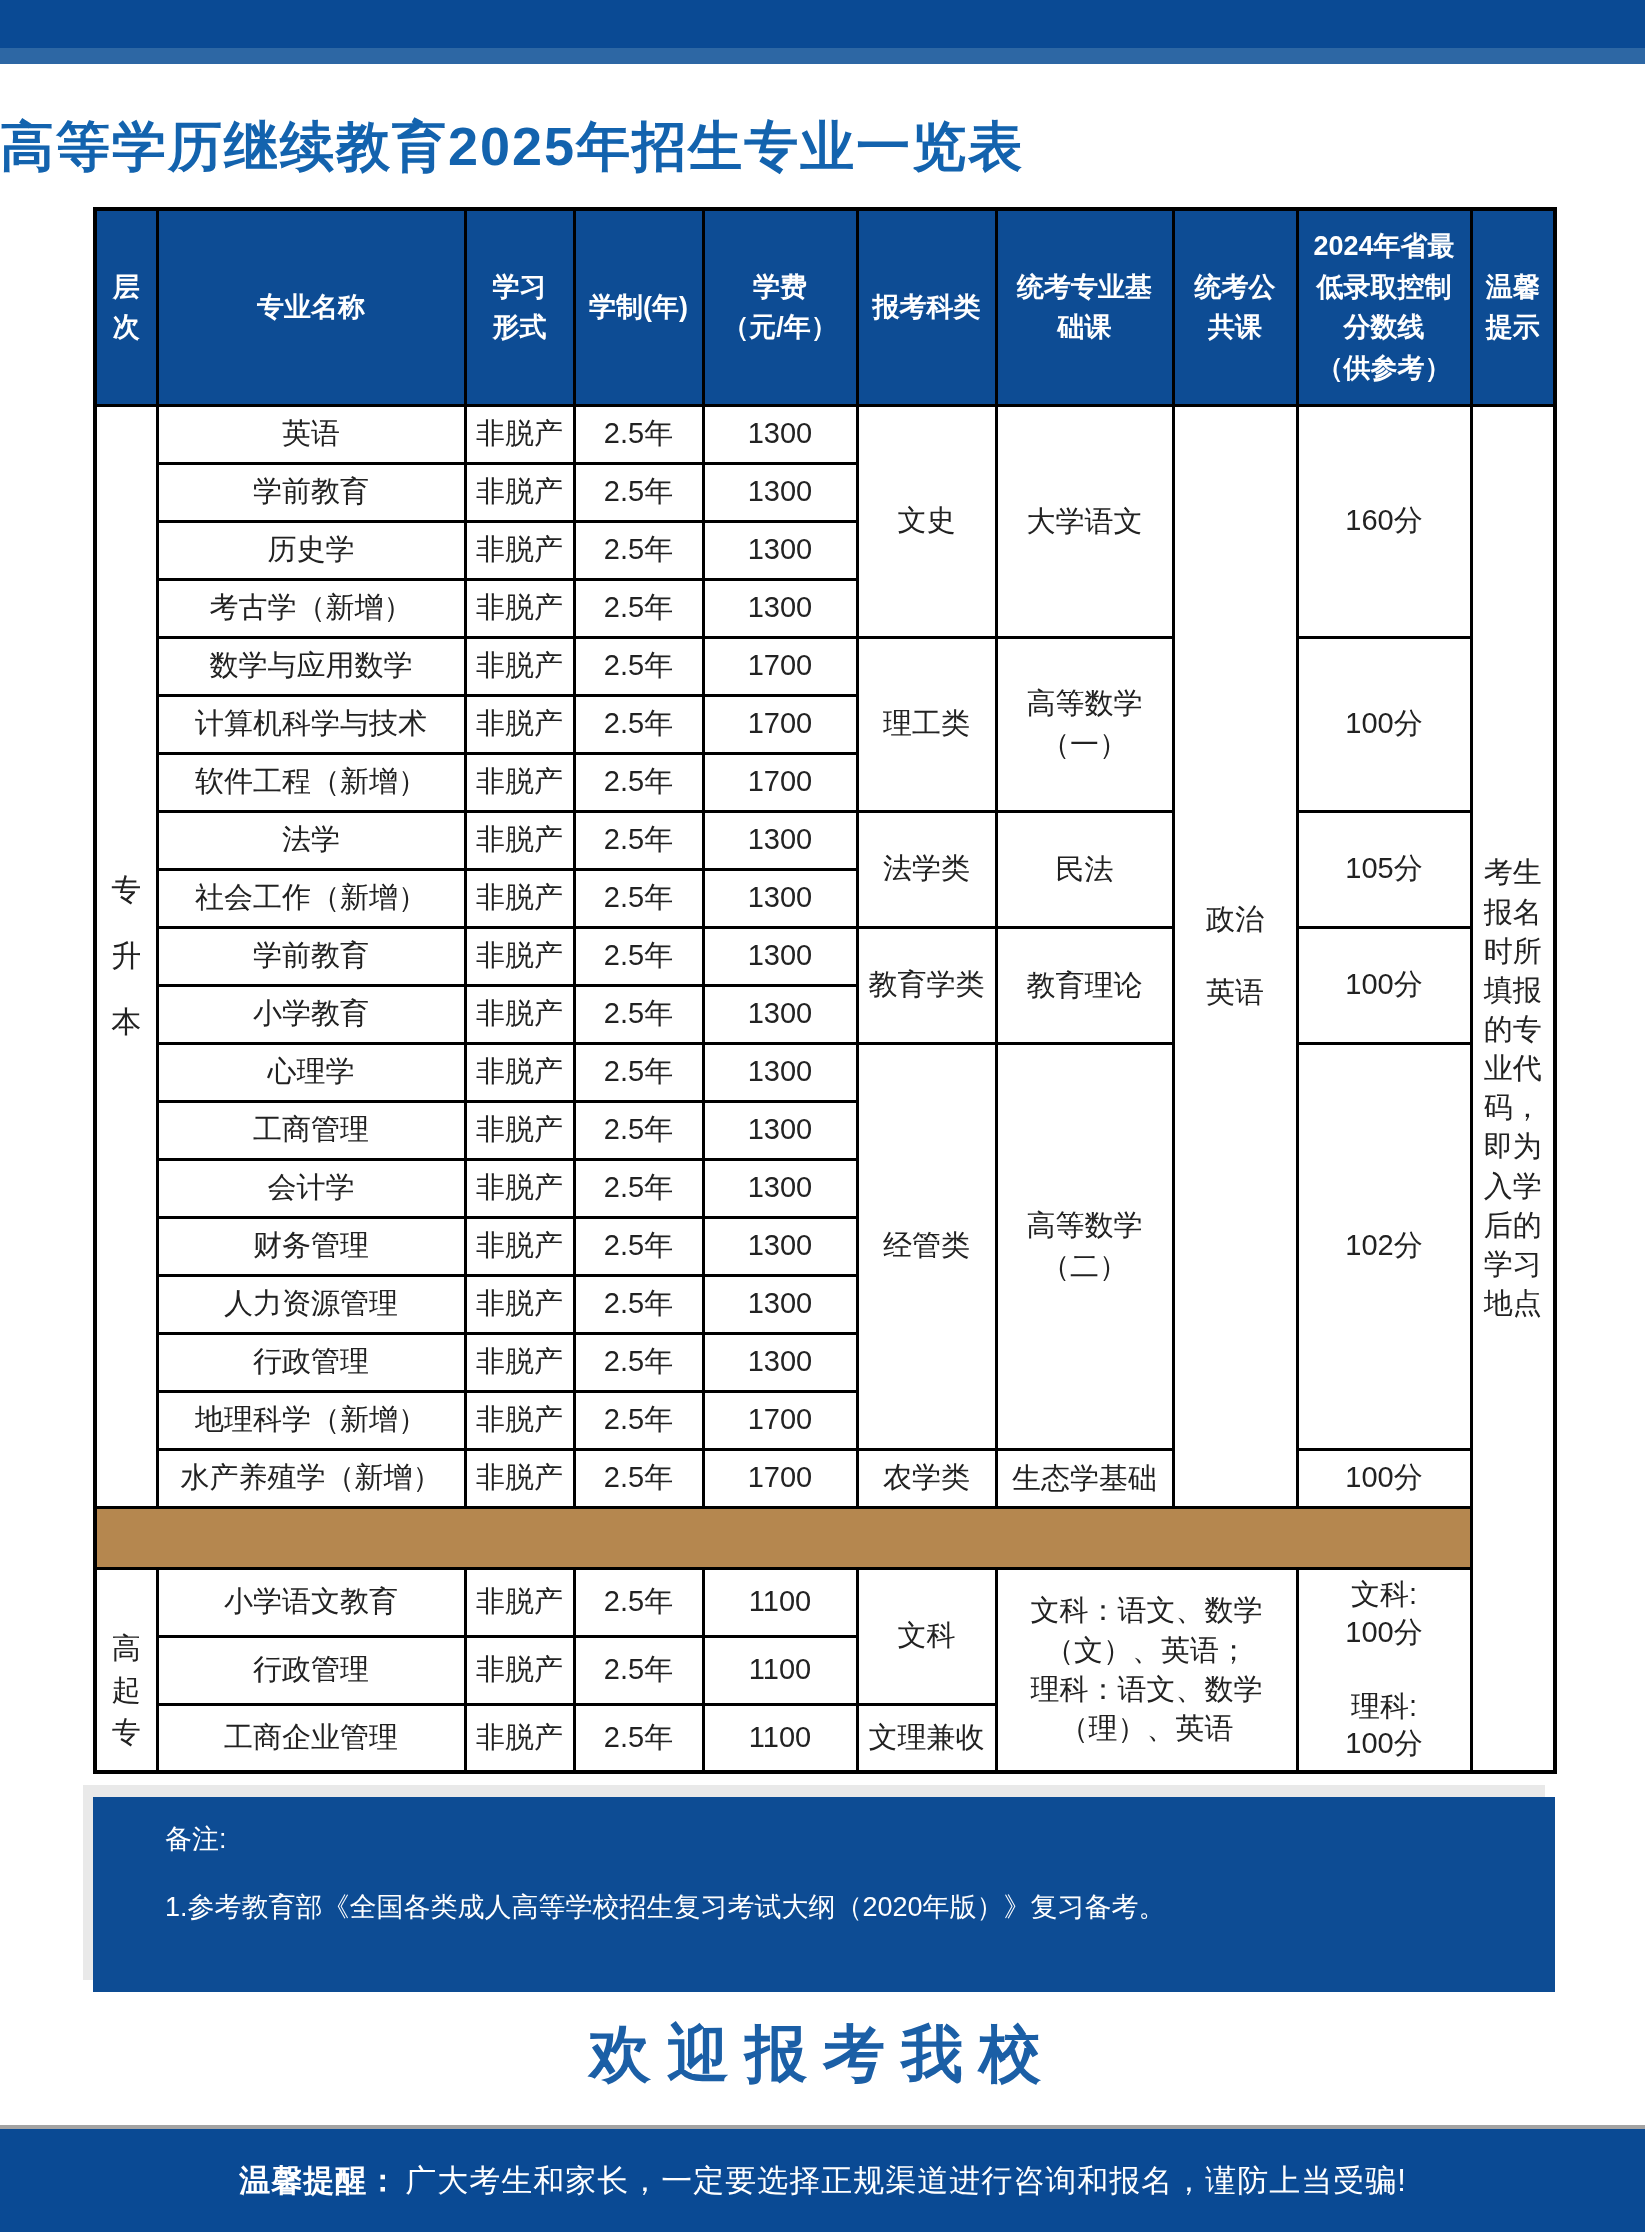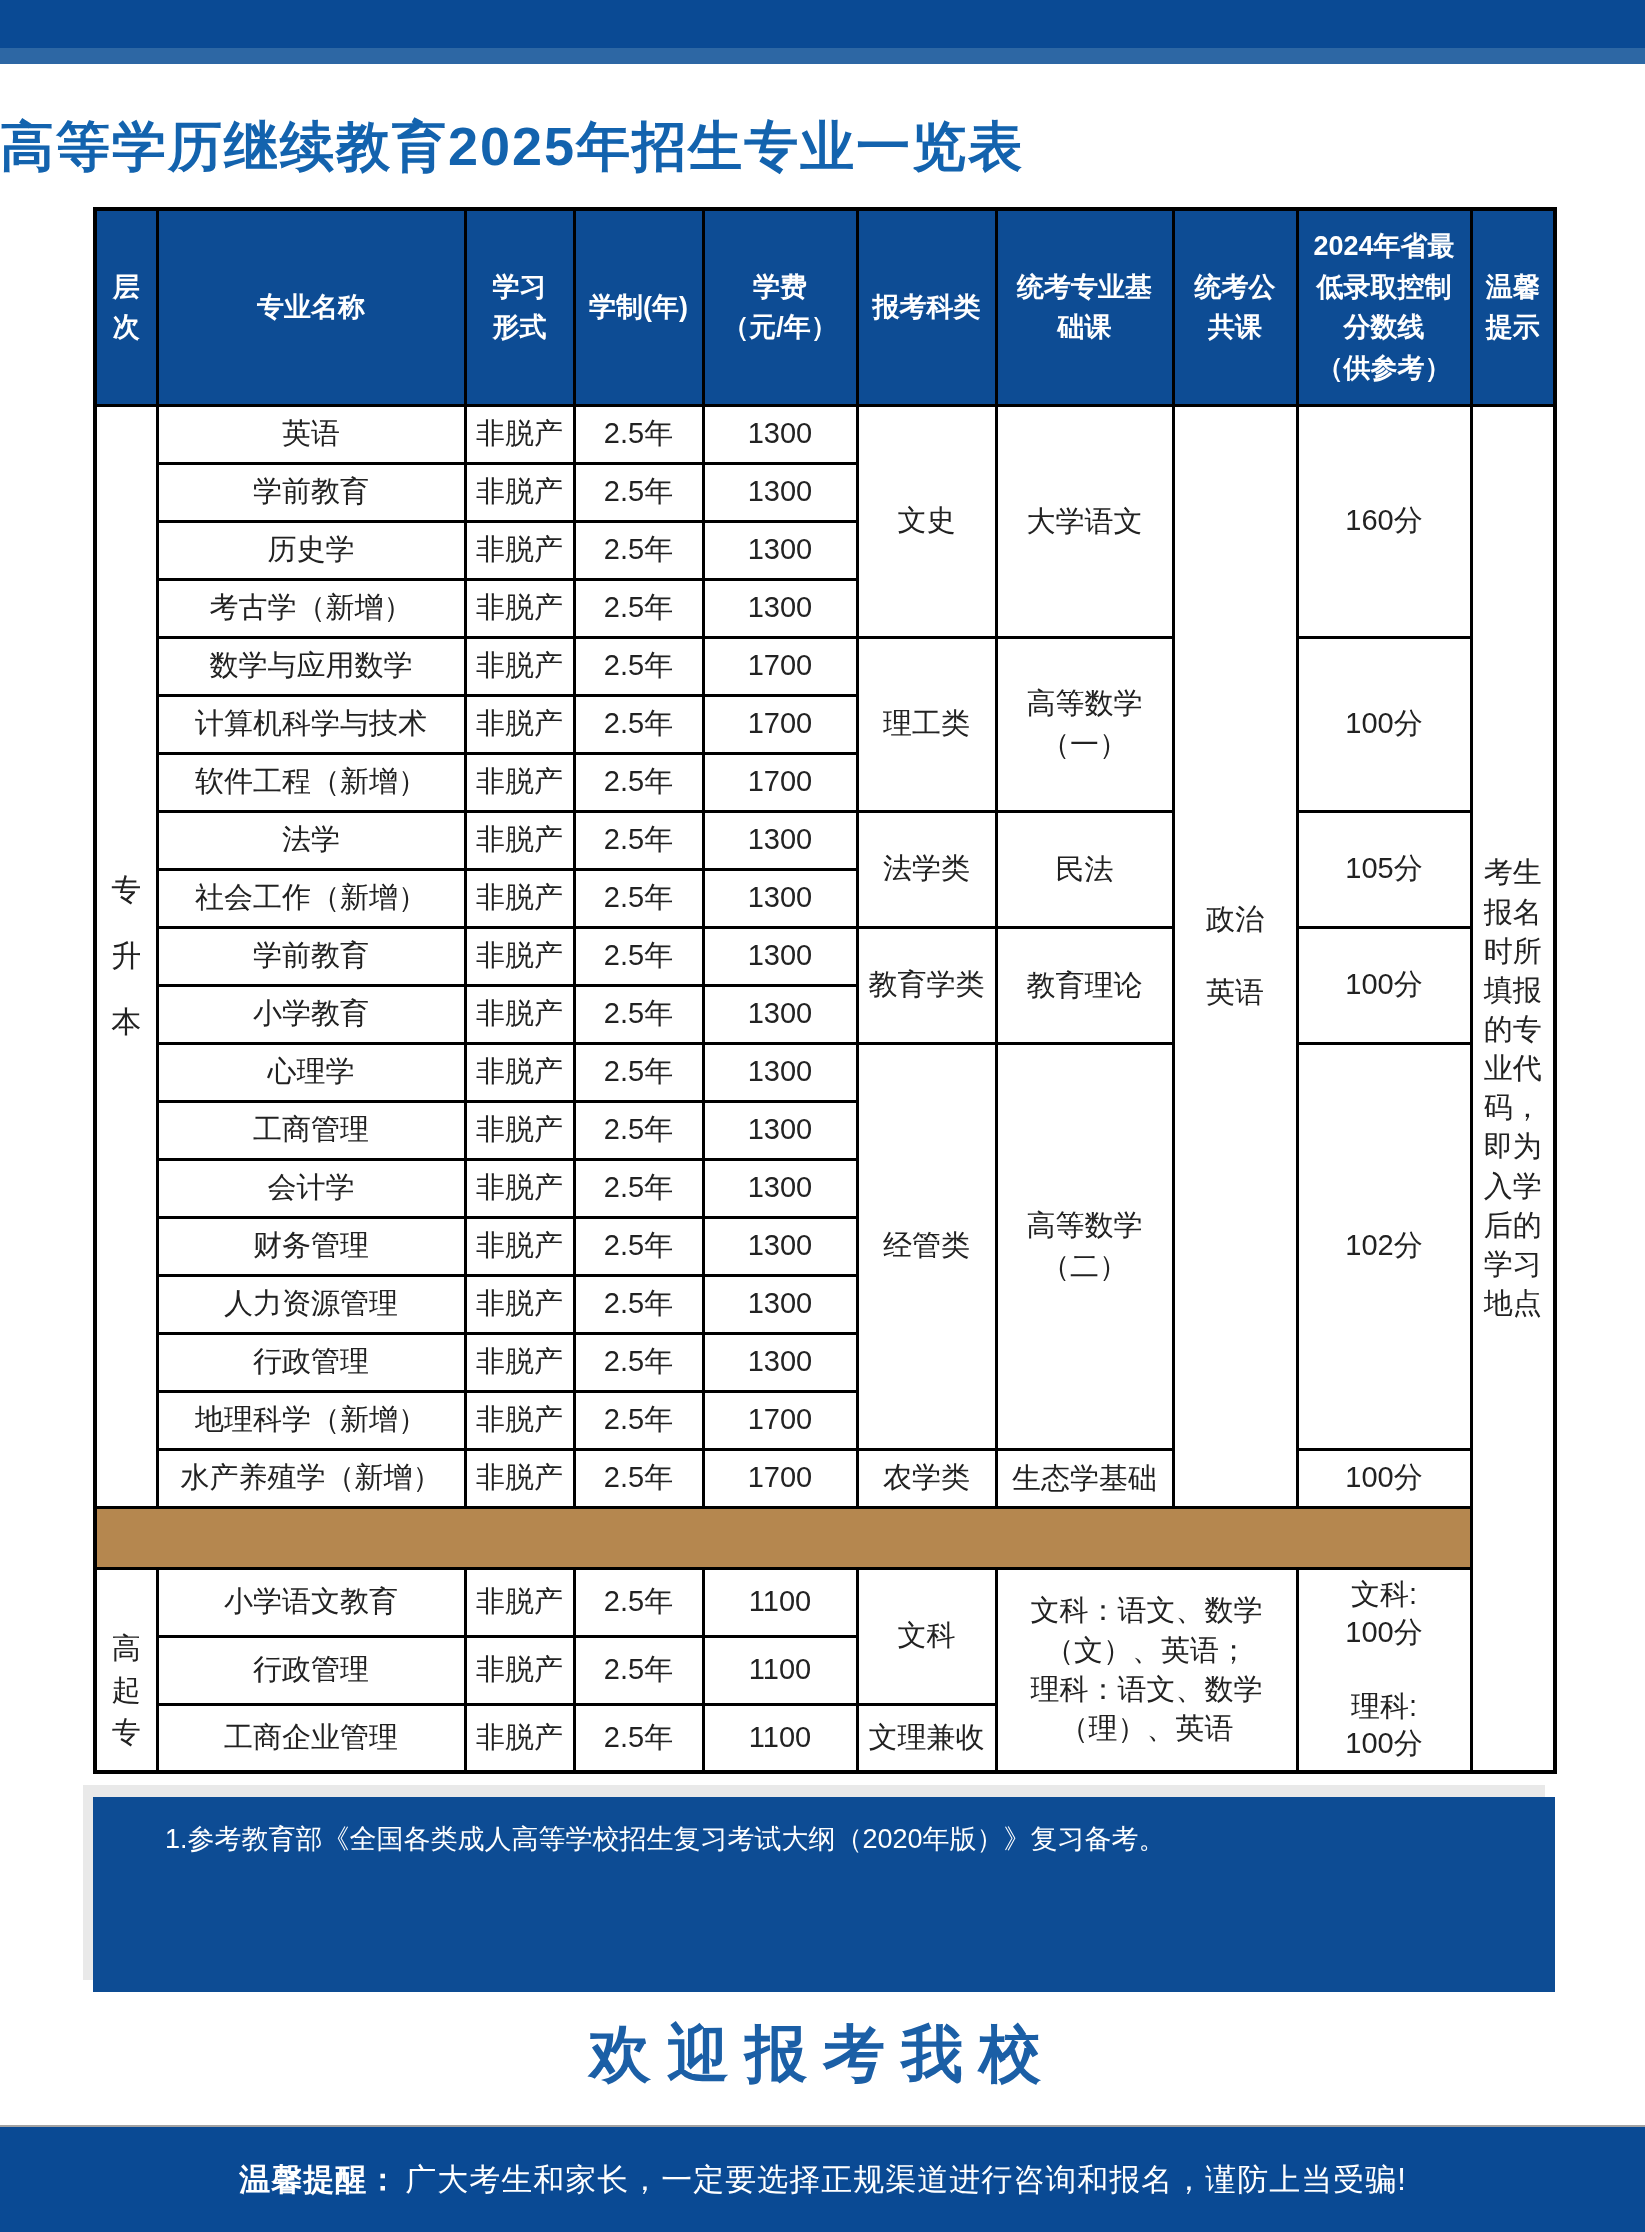--- a/index.html
+++ b/index.html
@@ -23,21 +23,21 @@
     height: 48px;
     background: #0a4a94;
     border-bottom: 16px solid #2d67a4;
   }
   .footer-bar {
     position: absolute;
     top: 2125px; left: 0;
     width: 100%;
     height: 107px;
     background: #0a4a94;
-    border-top: 2px solid #a3a3a3;
+    border-top: 4px solid #a3a3a3;
     box-sizing: border-box;
     display: flex;
     align-items: center;
     justify-content: center;
     color: #ffffff;
     font-size: 31px;
     letter-spacing: 1px;
   }
   .footer-bar .lead { font-weight: bold; margin-right: 6px; }
 
@@ -406,20 +406,21 @@
       <td>非脱产</td>
       <td>2.5年</td>
       <td>1100</td>
       <td>文理兼收</td>
     </tr>
   </tbody>
     </table>
 </div>
 
 <div class="notes-box">
+  <div class="n-label">备注:</div>
   <div class="n-item">1.参考教育部《全国各类成人高等学校招生复习考试大纲（2020年版）》复习备考。</div>
 </div>
 
 <div class="welcome">欢迎报考我校</div>
 
 <div class="footer-bar">
   <span class="lead">温馨提醒：</span>
   <span>广大考生和家长，一定要选择正规渠道进行咨询和报名，谨防上当受骗!</span>
 </div>
 

